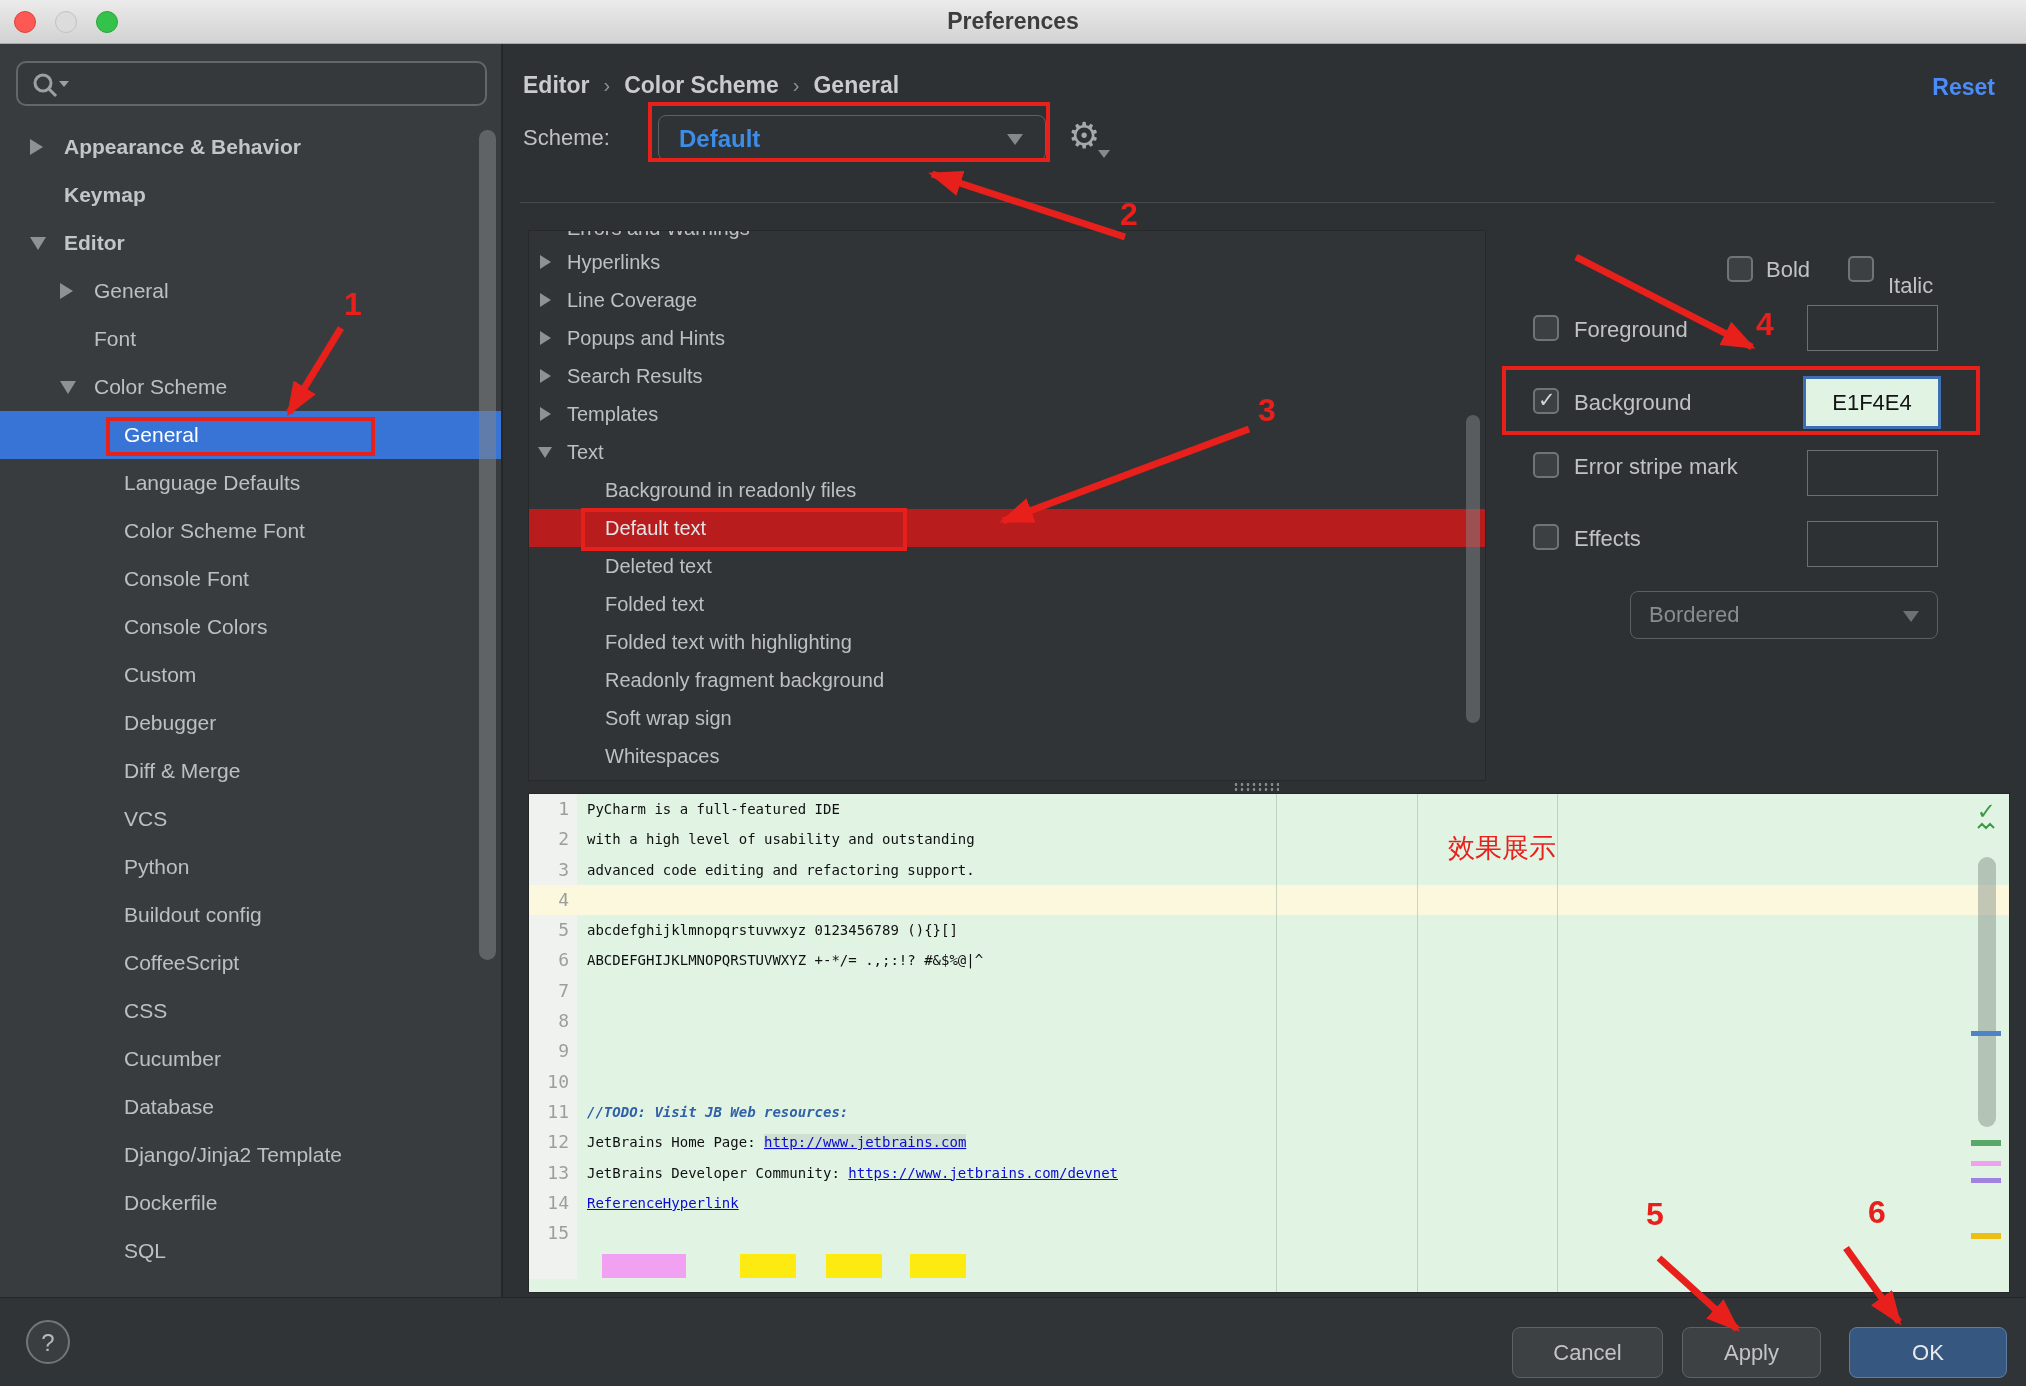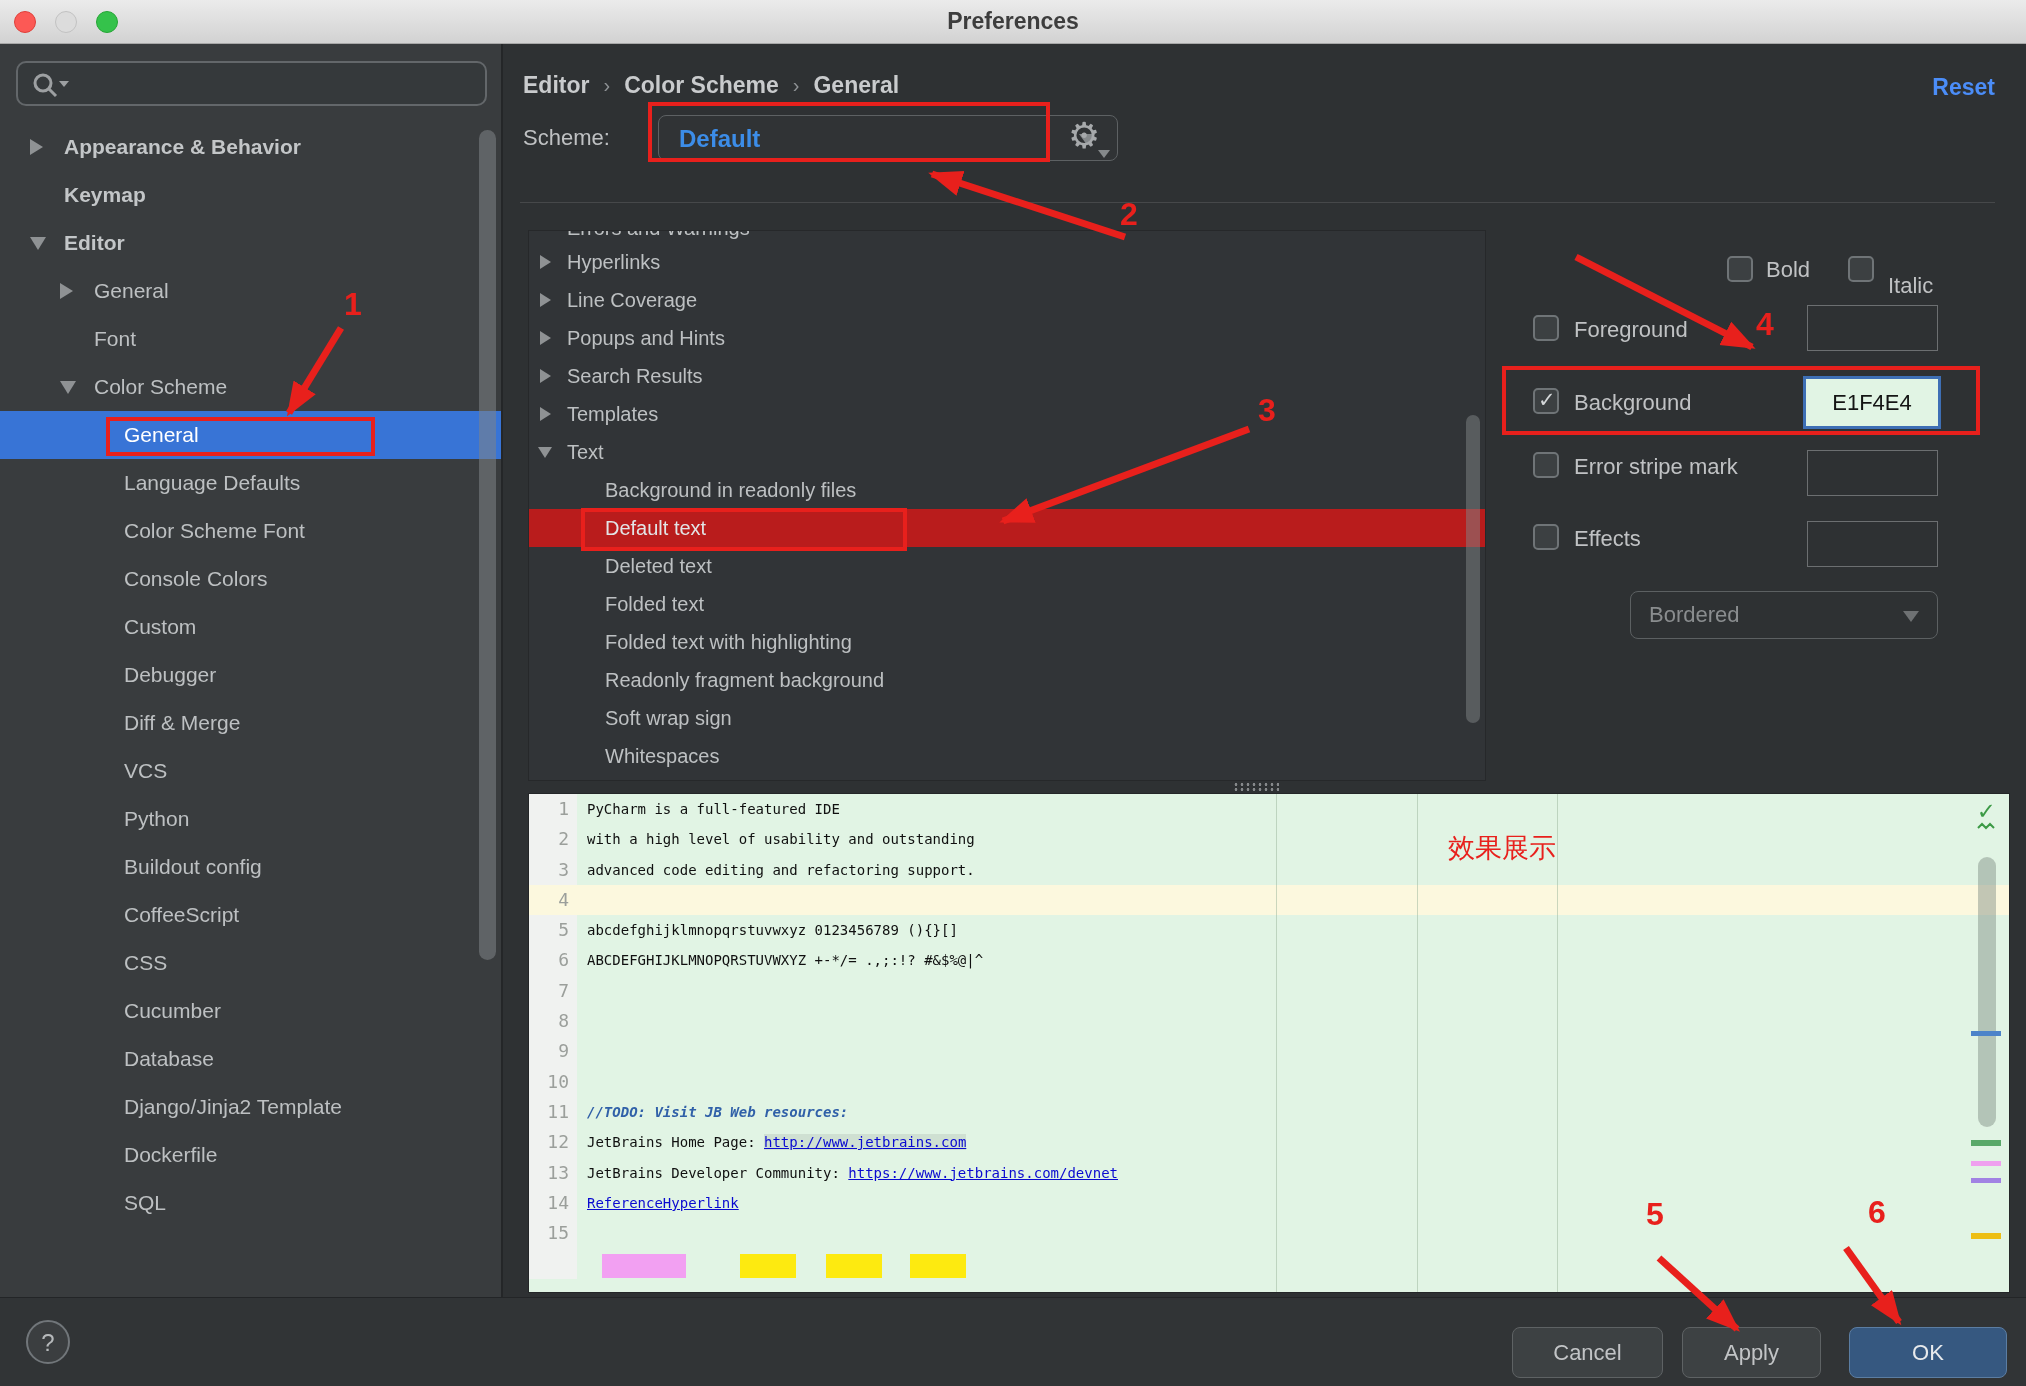--- a/index.html
+++ b/index.html
@@ -42,21 +42,21 @@
     background:rgba(128,132,134,.55); border-radius:9px; }
 
   
   .crumbs { position:absolute; left:523px; top:72px; display:flex; gap:14px; align-items:center; }
   .crumbs .c { font-size:23px; font-weight:bold; color:#c9cbcd; }
   .crumbs .s { font-size:20px; color:#8f9396; }
   .reset { position:absolute; right:31px; top:74px; font-size:23px; font-weight:bold; color:#4b8df8; cursor:pointer; }
 
   
   .scheme-label { position:absolute; left:523px; top:125px; font-size:22px; color:#bfc1c3; }
-  .scheme-dd { position:absolute; left:658px; top:115px; width:460px; height:46px;
+  .scheme-dd { position:absolute; left:658px; top:115px; width:388px; height:46px;
     border:1px solid #5d6163; border-radius:8px; background:#303335; }
   .scheme-dd .val { position:absolute; left:20px; top:9px; font-size:24px; font-weight:bold; color:#3c8de8; }
   .dd-arrow { position:absolute; width:0; height:0; border-top:11px solid #85898b;
     border-left:8px solid transparent; border-right:8px solid transparent; }
   .scheme-dd .dd-arrow { right:22px; top:18px; }
   .gear { position:absolute; left:1068px; top:115px; font-size:36px; color:#a6a9ab; cursor:pointer; }
   .gear-mini { position:absolute; left:1098px; top:150px; width:0; height:0;
     border-top:8px solid #85898b; border-left:6px solid transparent; border-right:6px solid transparent; }
   .hsep { position:absolute; left:520px; top:202px; width:1475px; height:1px; background:#46484a; }
 
@@ -174,20 +174,23 @@
         <div class="sb-row lvl2 sel">
           <span class="lbl">General</span>
         </div>
         <div class="sb-row lvl2">
           <span class="lbl">Language Defaults</span>
         </div>
         <div class="sb-row lvl2">
           <span class="lbl">Color Scheme Font</span>
         </div>
         <div class="sb-row lvl2">
+          <span class="lbl">Console Font</span>
+        </div>
+        <div class="sb-row lvl2">
           <span class="lbl">Console Colors</span>
         </div>
         <div class="sb-row lvl2">
           <span class="lbl">Custom</span>
         </div>
         <div class="sb-row lvl2">
           <span class="lbl">Debugger</span>
         </div>
         <div class="sb-row lvl2">
           <span class="lbl">Diff &amp; Merge</span>

